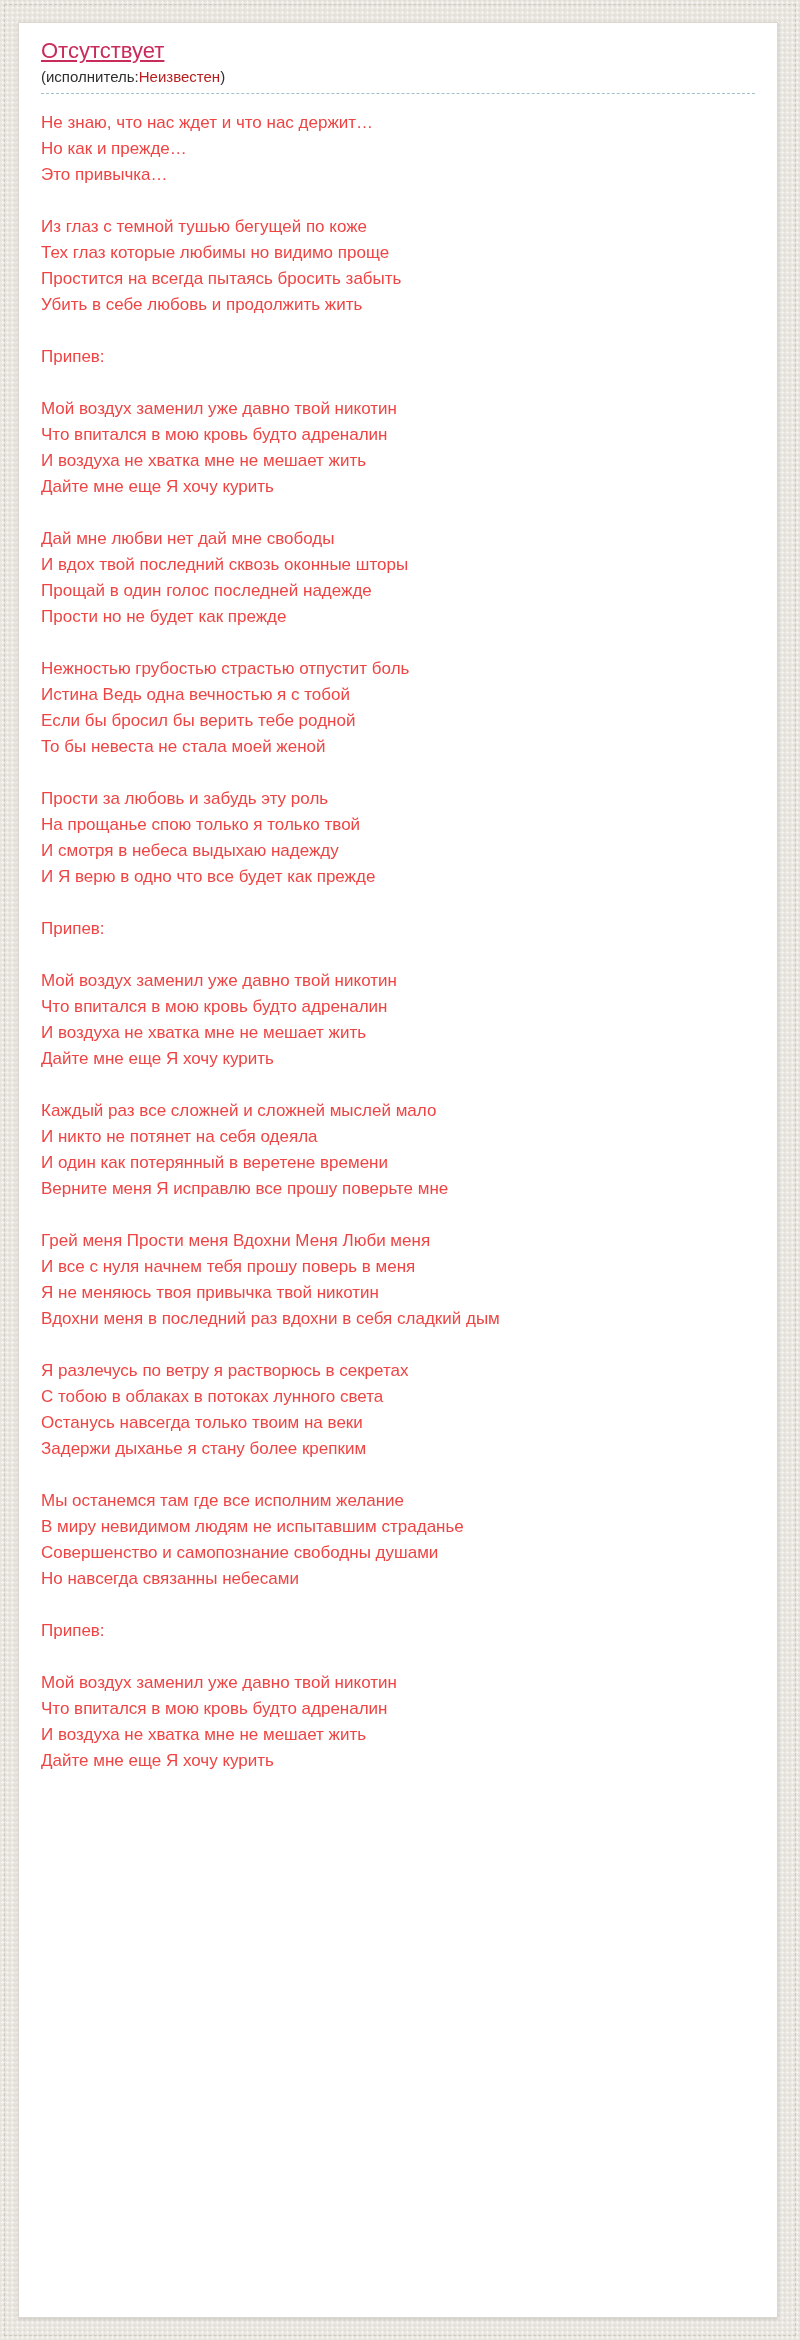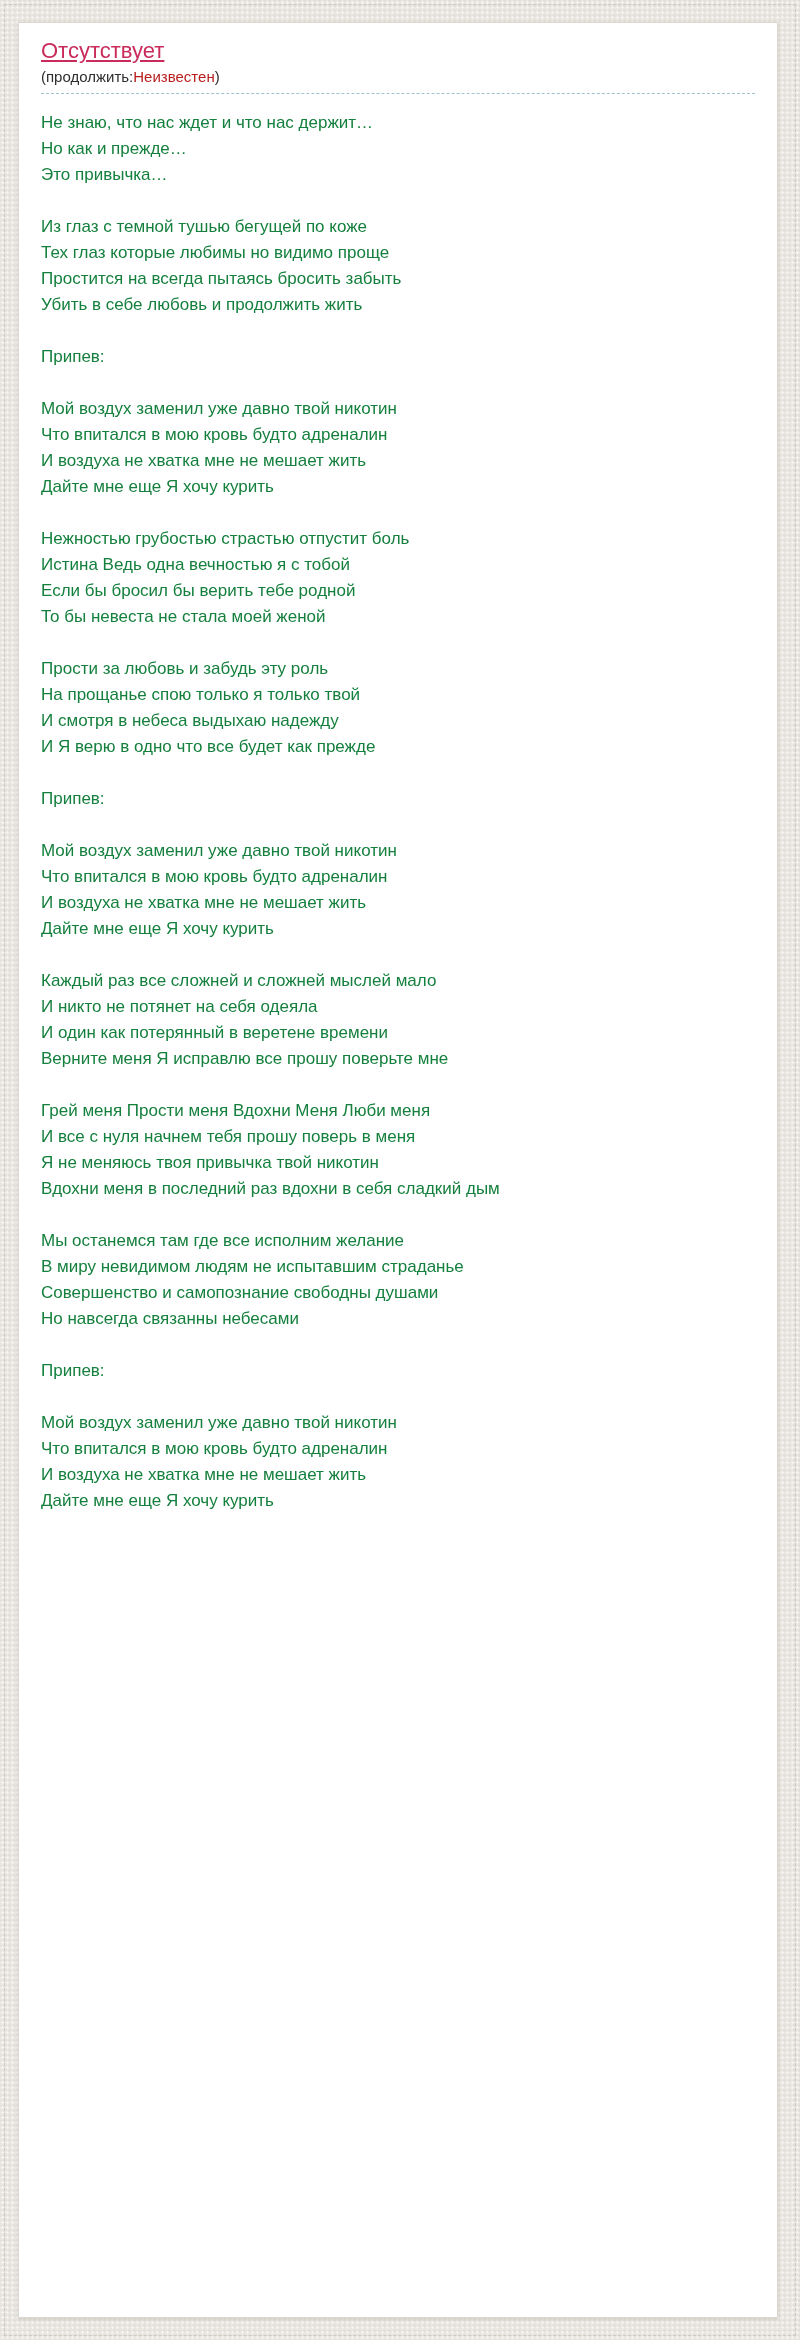--- a/index.html
+++ b/index.html
@@ -56,50 +56,52 @@
     text-decoration: none;
     cursor: pointer;
     margin-left: 0;
   }
   .separator {
     height: 0;
     border-bottom: 1px dashed #a3c0cd;
     margin-top: 6px;
   }
   .lyrics {
-    color: #15803d;
+    color: #ef4444;
     font-size: 17px;
     line-height: 26px;
   }
   .lyrics p {
     margin: 26px 0;
   }
   .lyrics p:first-child {
     margin-top: 16px;
   }
 </style>
 </head>
 <body>
 
 <div class="stitch-frame"></div>
 
 <div class="card">
   <h1 class="song-title">Отсутствует</h1>
   <div class="artist-line">
-    <span>(продолжить:</span><a class="artist-link">Неизвестен</a><span>)</span>
+    <span>(исполнитель:</span><a class="artist-link">Неизвестен</a><span>)</span>
   </div>
   <div class="separator"></div>
   <div class="lyrics">
       <p>Не знаю, что нас ждет и что нас держит…<br>Но как и прежде…<br>Это привычка…</p>
       <p>Из глаз с темной тушью бегущей по коже<br>Тех глаз которые любимы но видимо проще<br>Простится на всегда пытаясь бросить забыть<br>Убить в себе любовь и продолжить жить</p>
       <p>Припев:</p>
       <p>Мой воздух заменил уже давно твой никотин<br>Что впитался в мою кровь будто адреналин<br>И воздуха не хватка мне не мешает жить<br>Дайте мне еще Я хочу курить</p>
+      <p>Дай мне любви нет дай мне свободы<br>И вдох твой последний сквозь оконные шторы<br>Прощай в один голос последней надежде<br>Прости но не будет как прежде</p>
       <p>Нежностью грубостью страстью отпустит боль<br>Истина Ведь одна вечностью я с тобой<br>Если бы бросил бы верить тебе родной<br>То бы невеста не стала моей женой</p>
       <p>Прости за любовь и забудь эту роль<br>На прощанье спою только я только твой<br>И смотря в небеса выдыхаю надежду<br>И Я верю в одно что все будет как прежде</p>
       <p>Припев:</p>
       <p>Мой воздух заменил уже давно твой никотин<br>Что впитался в мою кровь будто адреналин<br>И воздуха не хватка мне не мешает жить<br>Дайте мне еще Я хочу курить</p>
       <p>Каждый раз все сложней и сложней мыслей мало<br>И никто не потянет на себя одеяла<br>И один как потерянный в веретене времени<br>Верните меня Я исправлю все прошу поверьте мне</p>
       <p>Грей меня Прости меня Вдохни Меня Люби меня<br>И все с нуля начнем тебя прошу поверь в меня<br>Я не меняюсь твоя привычка твой никотин<br>Вдохни меня в последний раз вдохни в себя сладкий дым</p>
+      <p>Я разлечусь по ветру я растворюсь в секретах<br>С тобою в облаках в потоках лунного света<br>Останусь навсегда только твоим на веки<br>Задержи дыханье я стану более крепким</p>
       <p>Мы останемся там где все исполним желание<br>В миру невидимом людям не испытавшим страданье<br>Совершенство и самопознание свободны душами<br>Но навсегда связанны небесами</p>
       <p>Припев:</p>
       <p>Мой воздух заменил уже давно твой никотин<br>Что впитался в мою кровь будто адреналин<br>И воздуха не хватка мне не мешает жить<br>Дайте мне еще Я хочу курить</p>
     </div>
 </div>
 
 </body></html>

